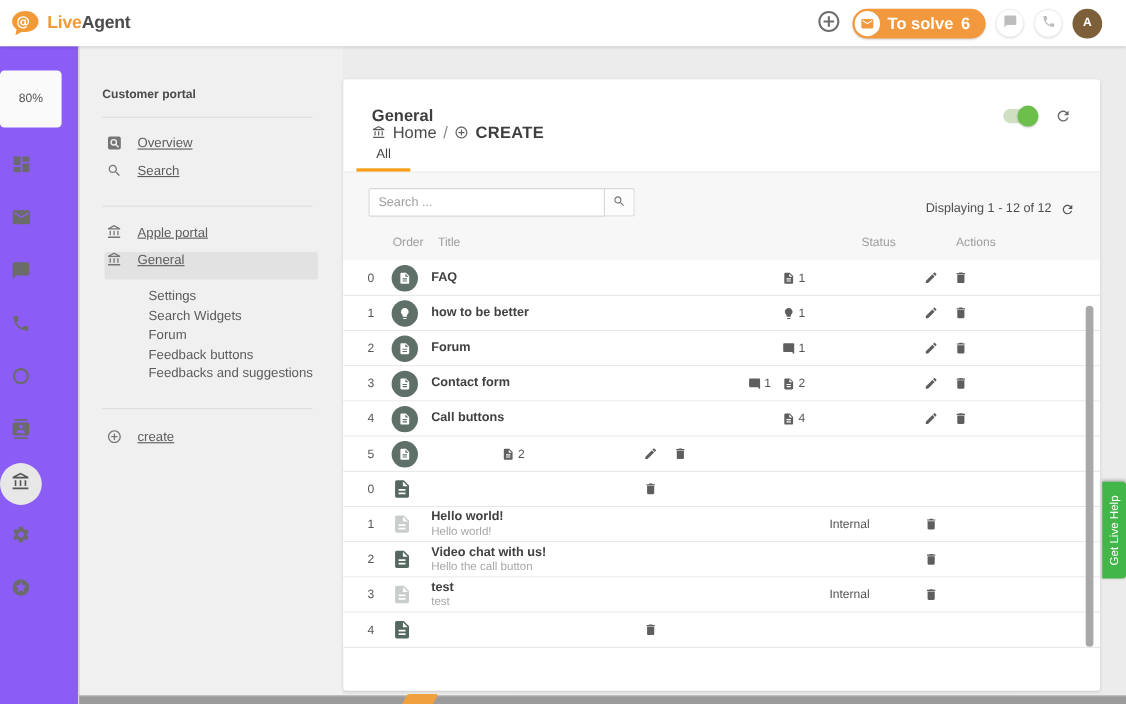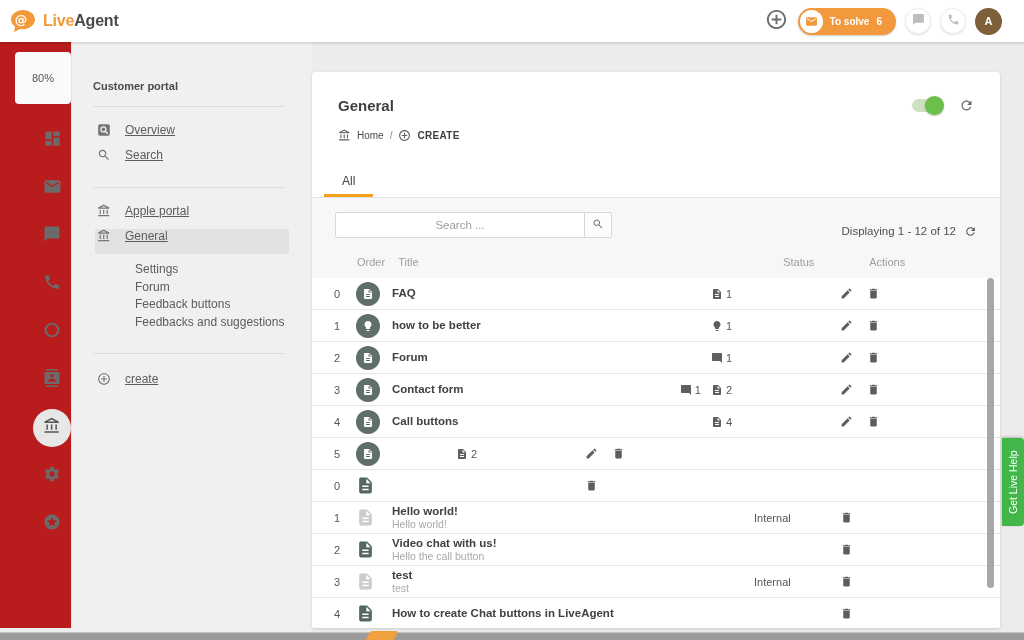--- a/index.html
+++ b/index.html
@@ -15,32 +15,32 @@
   .logo-bubble { position:relative; width:26px; height:24px; }
   .logo-bubble svg { display:block; }
   .brand-text { font-size:16px; font-weight:bold; letter-spacing:-.2px; }
   .brand-live { color:#f29a38; }
   .brand-agent { color:#4a4a4a; }
   .top-actions { display:flex; align-items:center; gap:9px; }
   .icon-btn { width:24px; height:24px; border:none; background:none; cursor:pointer; padding:0;
               display:flex; align-items:center; justify-content:center; }
   .tosolve { display:flex; align-items:center; gap:7px; height:27px; border:none; cursor:pointer;
              background:#f2983d; color:#fff; border-radius:14px; padding:0 14px 0 2px;
-             font-size:10px; font-weight:bold; box-shadow:0 1px 2px rgba(0,0,0,.2); }
+             font-size:15px; font-weight:bold; box-shadow:0 1px 2px rgba(0,0,0,.2); }
   .tosolve-chip { width:23px; height:23px; background:#fff; border-radius:50%;
                   display:flex; align-items:center; justify-content:center; }
   .round-btn { width:26px; height:26px; border-radius:50%; background:#fff; border:1px solid #f0f0f0;
                box-shadow:0 1px 2px rgba(0,0,0,.12); cursor:pointer;
                display:flex; align-items:center; justify-content:center; padding:0; }
   .avatar { width:27px; height:27px; border-radius:50%; background:#7d5f3a; border:none; cursor:pointer;
             color:#fff; font-size:11px; font-weight:bold; display:flex; align-items:center; justify-content:center; }
 
   
-  .rail { position:absolute; left:0; top:30px; width:72px; height:598px; background:#b91c1c;
-          border-right:1px solid #e3e3e3; display:flex; flex-direction:column; align-items:flex-end; z-index:10; }
+  .rail { position:absolute; left:0; top:42px; width:72px; height:598px; background:#8b5cf6;
+          border-right:1px solid #e3e3e3; display:flex; flex-direction:column; align-items:flex-start; z-index:10; }
   .rail-util { margin-top:22px; width:56px; height:52px; background:#fafafa; border-radius:4px;
                display:flex; align-items:center; justify-content:center; font-size:11px; color:#555; cursor:pointer; }
   .rail-item { margin-top:24px; width:38px; height:24px; display:flex; align-items:center; justify-content:center;
                cursor:pointer; color:#6b6b6b; }
   .rail-item.selected { width:38px; height:38px; margin-top:17px; margin-bottom:-7px; background:#e7e7e7;
                         border-radius:50%; color:#555; }
 
   
   .sidenav { position:absolute; left:72px; top:42px; width:240px; height:598px; background:#f0f0f0;
              font-size:12px; color:#565656; }
@@ -57,38 +57,38 @@
   
   .card { position:absolute; left:312px; top:72px; width:688px; height:556px; background:#fff;
           border-radius:3px; box-shadow:0 1px 3px rgba(0,0,0,.14); overflow:hidden; }
   .card-head { padding:25px 26px 0 26px; }
   .card-title-row { display:flex; align-items:center; justify-content:space-between; height:16px; }
   .card-title { font-size:15px; font-weight:600; color:#3e3e3e; }
   .head-controls { display:flex; align-items:center; gap:17px; }
   .toggle { position:relative; width:30px; height:13px; background:#cfe0c2; border-radius:7px; cursor:pointer; }
   .toggle-knob { position:absolute; right:-2px; top:-3px; width:19px; height:19px; border-radius:50%;
                  background:#6cbf4a; box-shadow:0 1px 2px rgba(0,0,0,.25); }
-  .breadcrumb { margin-top:15px; display:flex; align-items:center; gap:6px; height:14px;
-                font-size:10px; color:#4a4a4a; }
+  .breadcrumb { display:flex; align-items:center; gap:6px; height:14px;
+                font-size:15px; color:#4a4a4a; }
   .breadcrumb .bc-ic { display:flex; color:#5f5f5f; }
   .bc-create { font-weight:bold; color:#3e3e3e; letter-spacing:.3px; }
   .bc-sep { color:#8a8a8a; }
 
-  .tabs { margin-top:26px; height:30px; display:flex; align-items:stretch; border-bottom:1px solid #e4e4e4;
+  .tabs { height:30px; display:flex; align-items:stretch; border-bottom:1px solid #e4e4e4;
           padding-left:12px; }
   .tab { display:flex; align-items:center; gap:6px; padding:0 18px; font-size:12px; color:#6f6f6f; cursor:pointer; }
   .tab.active { color:#414141; border-bottom:3px solid #f5a01c; }
   .tab.custom { font-size:10.5px; letter-spacing:.3px; color:#6f6f6f; }
 
   .table-zone { background:#f7f7f7; padding:14px 23px 0 23px; }
   .search-row { display:flex; align-items:center; justify-content:space-between; height:26px; }
   .search-box { display:flex; height:26px; }
-  .search-input { width:250px; height:26px; border:1px solid #d8d8d8; border-radius:2px 0 0 2px;
+  .search-input { width:215px; height:26px; border:1px solid #d8d8d8; border-radius:2px 0 0 2px;
                   background:#fff; padding:0 8px; font-size:11.5px; color:#555; outline:none;
-                  font-family:"Liberation Sans",sans-serif;text-align:center; }
+                  font-family:"Liberation Sans",sans-serif; }
   .search-input::placeholder { color:#9e9e9e; }
   .search-btn { width:27px; height:26px; border:1px solid #d8d8d8; border-left:none; background:#fcfcfc;
                 border-radius:0 2px 2px 0; cursor:pointer; display:flex; align-items:center; justify-content:center; }
   .displaying { display:flex; align-items:center; gap:8px; font-size:11.5px; color:#4f4f4f;margin-top:12px; }
 
   .thead { display:flex; align-items:flex-start; margin-top:18px; height:22px; font-size:11px; color:#9e9e9e; }
   .h-order { flex:0 0 22px; margin-left:22px; }
   .h-title { flex:0 0 376px;padding-left:13px; }
   .h-status { flex:0 0 88px; padding-left:22px; }
   .h-actions { flex:1; padding-left:20px; }
@@ -262,20 +262,21 @@
       <div class="nav-item selected">
         <span class="nav-ic">
             <svg width="14" height="14" viewBox="0 0 24 24" fill="currentColor">
               <path d="M6.5 10h-2v7h2v-7zm6 0h-2v7h2v-7zm8.5 9H2v2h19v-2zm-2.5-9h-2v7h2v-7zm-7-6.74L16.71 6H6.29l5.21-2.74m0-2.26L2 6v2h19V6l-9.5-5z"></path>
             </svg>
           </span>
         <span>General</span>
       </div>
       <div class="nav-sub-wrap">
         <div class="nav-sub">Settings</div>
+        <div class="nav-sub">Search Widgets</div>
         <div class="nav-sub">Forum</div>
         <div class="nav-sub">Feedback buttons</div>
         <div class="nav-sub">Feedbacks and suggestions</div>
       </div>
     </div>
 
     <div class="nav-divider" style="margin-top:22px;"></div>
 
     <div class="nav-group-top" style="margin-top:18px;">
       <div class="nav-item">
@@ -663,23 +664,20 @@
 
       <div class="trow">
         <span class="c-order">4</span>
         <span class="c-icon">
             <span class="art-ic">
               <svg width="19" height="21" viewBox="0 0 24 24" fill="currentColor">
                 <path d="M14 2H6c-1.1 0-1.99.9-1.99 2L4 20c0 1.1.89 2 1.99 2H18c1.1 0 2-.9 2-2V8l-6-6zm2 16H8v-2h8v2zm0-4H8v-2h8v2zm-3-5V3.5L18.5 9H13z"></path>
               </svg>
             </span>
           </span>
-        <span class="c-title">
-            <span class="row-title">How to create Chat buttons in LiveAgent</span>
-          </span>
         <span class="c-badges"></span>
         <span class="c-status"></span>
         <span class="c-actions">
           <button class="act-btn">
               <svg width="13" height="13" viewBox="0 0 24 24" fill="currentColor">
                 <path d="M6 19c0 1.1.9 2 2 2h8c1.1 0 2-.9 2-2V7H6v12zM19 4h-3.5l-1-1h-5l-1 1H5v2h14V4z"></path>
               </svg>
             </button>
         </span>
       </div>

